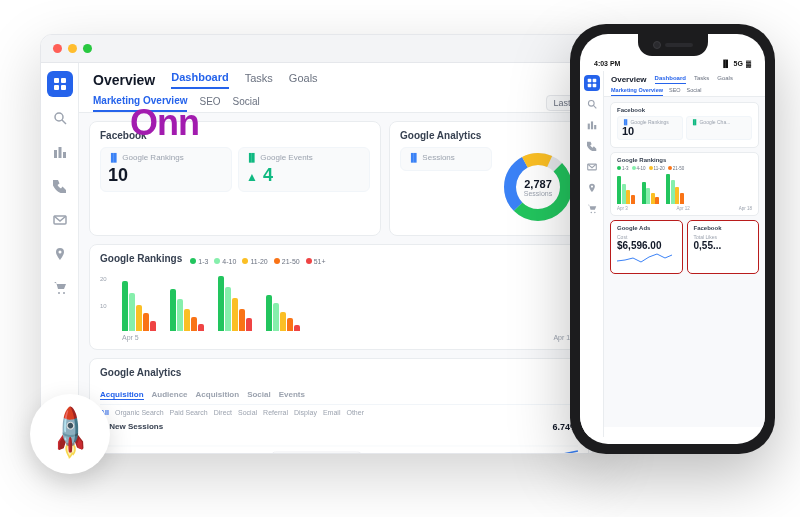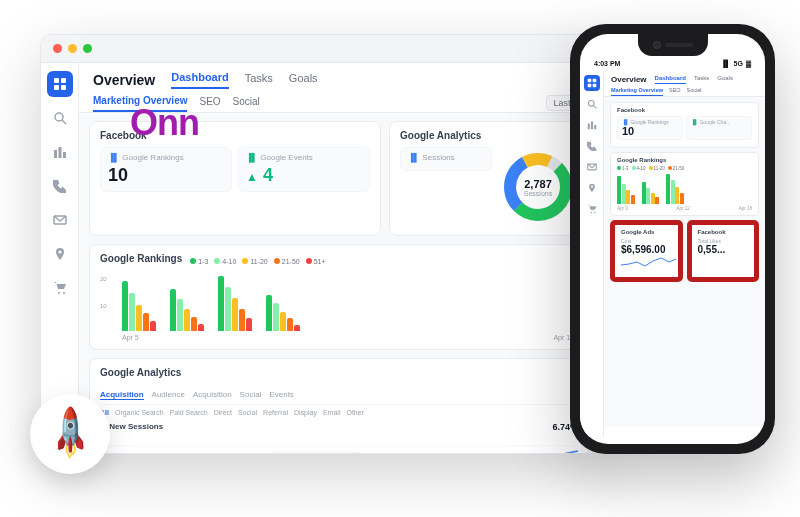--- a/index.html
+++ b/index.html
@@ -323,20 +323,21 @@
       display: flex;
       gap: 8px;
       margin-bottom: 4px;
       border-bottom: 1px solid #f1f5f9;
       padding-bottom: 4px;
     }
     .a-tab {
       font-size: 8px;
       color: #9ca3af;
       cursor: pointer;
+      font-weight: bold;
     }
     .a-tab.active {
       color: #2563eb;
       border-bottom: 1px solid #2563eb;
       font-weight: 600;
     }
     .sub-tabs-row {
       display: flex;
       gap: 6px;
       margin-bottom: 6px;
@@ -587,21 +588,21 @@
       color: #9ca3af;
       margin-top: 2px;
     }
     .phone-bottom-row {
       display: flex;
       gap: 4px;
     }
     .phone-ads-card {
       background: #fff;
       border-radius: 5px;
-      border: 5px solid #b91c1c;
+      border: 1px solid #b91c1c;
       padding: 4px 6px;
       flex: 1;
       overflow: hidden;
     }
 
     
     .rocket-container {
       position: absolute;
       left: 20px;
       bottom: 30px;

